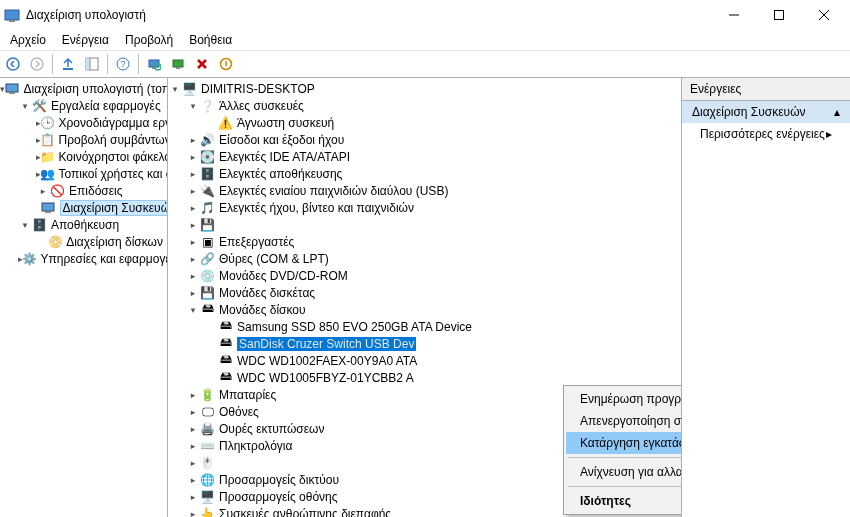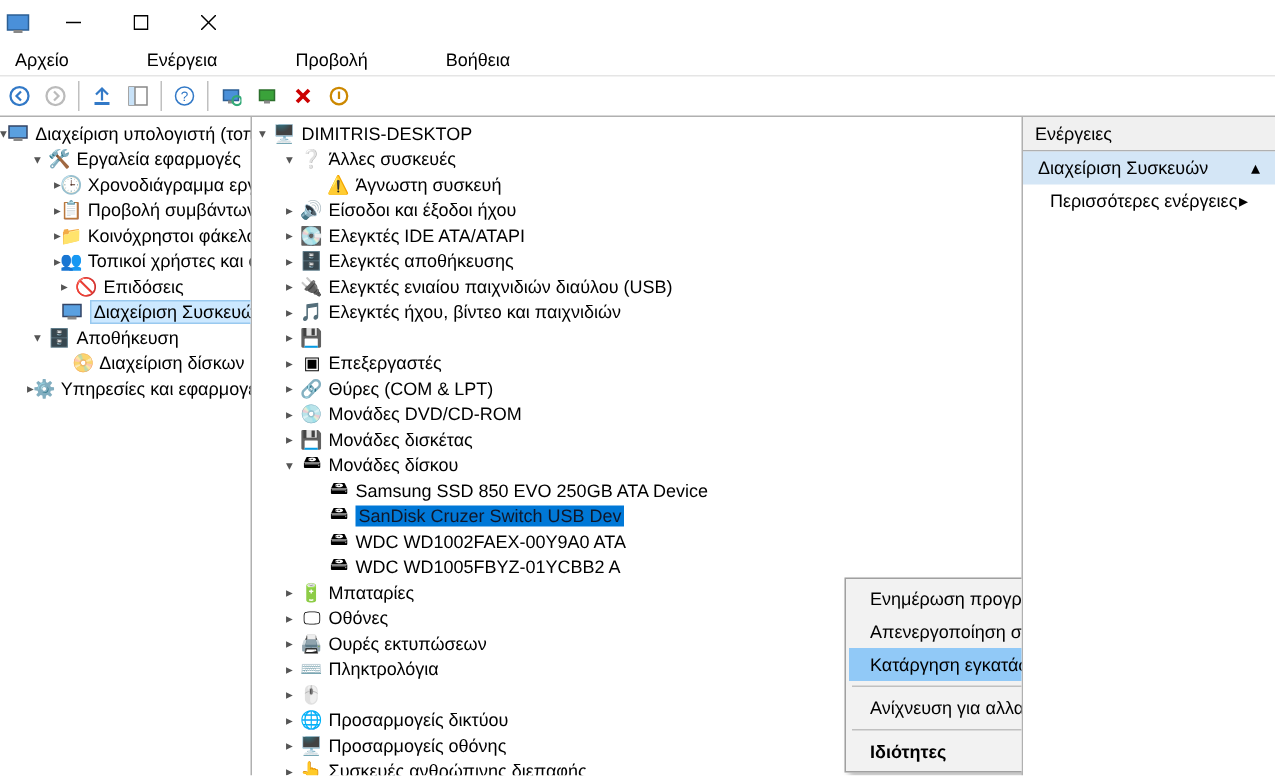--- a/index.html
+++ b/index.html
@@ -42,21 +42,20 @@
     color: #000;
     font-family: "Segoe UI Symbol", sans-serif;
     font-size: 10px;
   }
 
   .menubar {
     height: 20px;
     display: flex;
     align-items: center;
     padding: 0 2px;
-    gap: 36px;
   }
   .menubar .menu {
     padding: 2px 8px;
     cursor: default;
   }
 
   .toolbar {
     height: 28px;
     border-top: 1px solid #e5e5e5;
     border-bottom: 1px solid #b0b0b0;
@@ -133,21 +132,21 @@
   }
   .label { white-space:nowrap; }
   .node.selected .label {
     background:#cce8ff;
     border:1px solid #99c9ef;
     padding:0 2px;
     margin:-1px 0;
   }
   .node.hl .label {
     background:#0078d7;
-    color:#0f172a;
+    color:#e5e5e5;
     padding:0 2px;
   }
 
   
   .ctx {
     position:absolute;
     left:395px; top:307px;
     width:240px;
     background:#f2f2f2;
     border:1px solid #a0a0a0;
@@ -171,20 +170,21 @@
 </head>
 <body>
 
 <div class="titlebar">
   <span class="app-icon">
     <svg width="16" height="16">
         <rect x="1" y="3" width="14" height="10" fill="#4a90d9" stroke="#2c5f94"></rect>
         <rect x="5" y="13" width="6" height="2" fill="#888"></rect>
       </svg>
   </span>
+  <span class="title">Διαχείριση υπολογιστή</span>
   <span class="win-btn">
     <svg width="10" height="10">
         <line x1="0" y1="5" x2="10" y2="5" stroke="#000"></line>
       </svg>
   </span>
   <span class="win-btn">
     <svg width="10" height="10">
         <rect x="0.5" y="0.5" width="9" height="9" fill="none" stroke="#000"></rect>
       </svg>
   </span>

